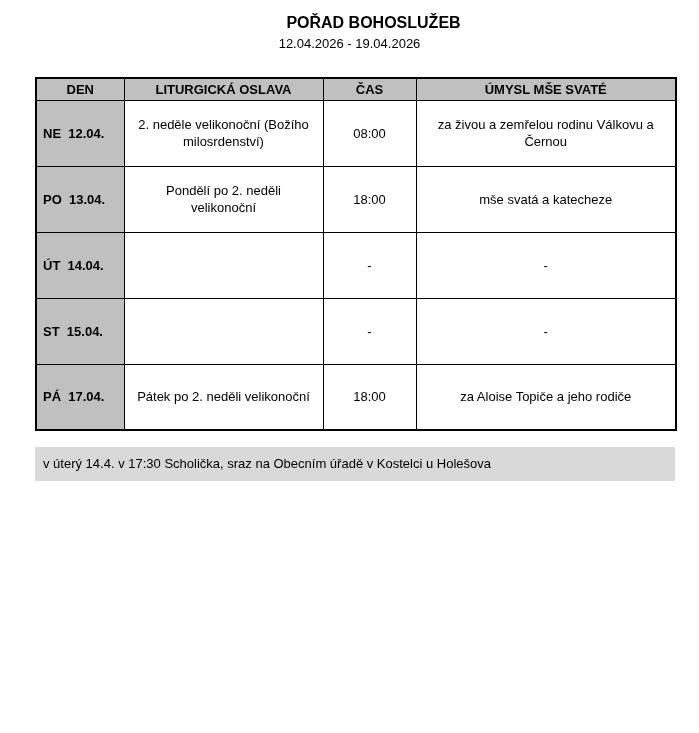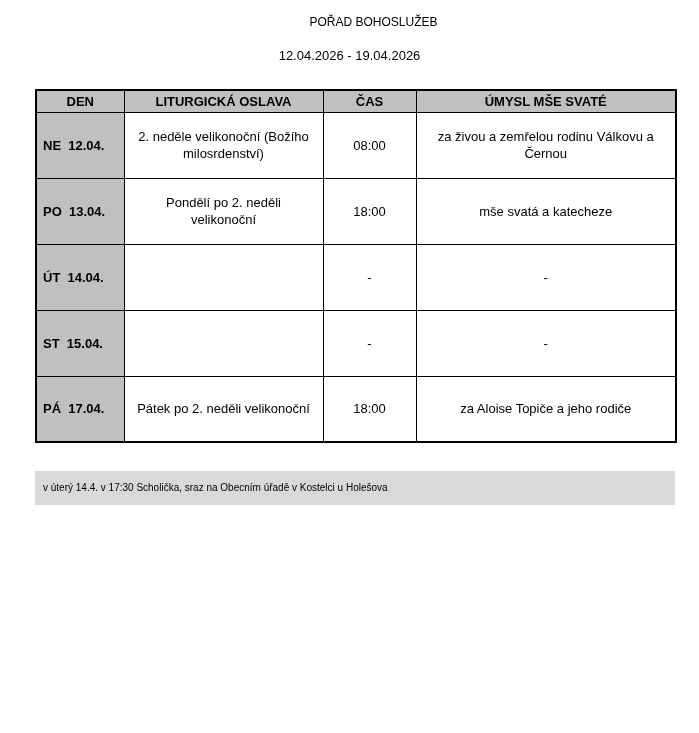--- a/index.html
+++ b/index.html
@@ -5,23 +5,23 @@
   * { margin: 0; padding: 0; box-sizing: border-box; }
   html, body { background: #ffffff; }
   body {
     width: 699px;
     height: 733px;
     font-family: "Liberation Sans", sans-serif;
     color: #000000;
     overflow: hidden;
   }
   .doc-header { text-align: center; padding-top: 13px; }
-  .doc-title    { font-size: 12px; font-weight: normal; line-height: 19px; padding-left: 48px; }
+  .doc-title    { font-size: 16px; font-weight: bold; line-height: 19px; padding-left: 48px; }
   .doc-subtitle { font-size: 14px; font-weight: bold; line-height: 19px; }
-  .doc-daterange{ font-size: 13px; line-height: 18px; margin-top: 15px; }
+  .doc-daterange{ font-size: 13px; line-height: 18px; margin-top: 3px; }
 
   table.schedule {
     border-collapse: collapse;
     table-layout: fixed;
     width: 640px;
     margin: 24px 0 4px 35px;
     border: 2px solid var(--border, #000000);
   }
   .schedule th, .schedule td {
     border: 1px solid var(--border, #000000);
@@ -39,23 +39,23 @@
   .schedule td { padding: 2px 8px; line-height: 17px; }
   .schedule td.day {
     background: var(--day-col-bg, #c0c0c0);
     font-weight: bold;
     text-align: left;
     padding: 2px 4px 2px 6px;
     white-space: pre;
   }
   .footer-note {
     width: 640px;
-    margin: 28px 0 0 35px;
+    margin: 16px 0 0 35px;
     background: var(--note-bg, #d9d9d9);
-    font-size: 10px;
+    font-size: 13px;
     line-height: 16px;
     padding: 9px 8px;
   }
 </style>
 </head>
 <body>
 
 <div class="page">
 
   <div class="doc-header">

